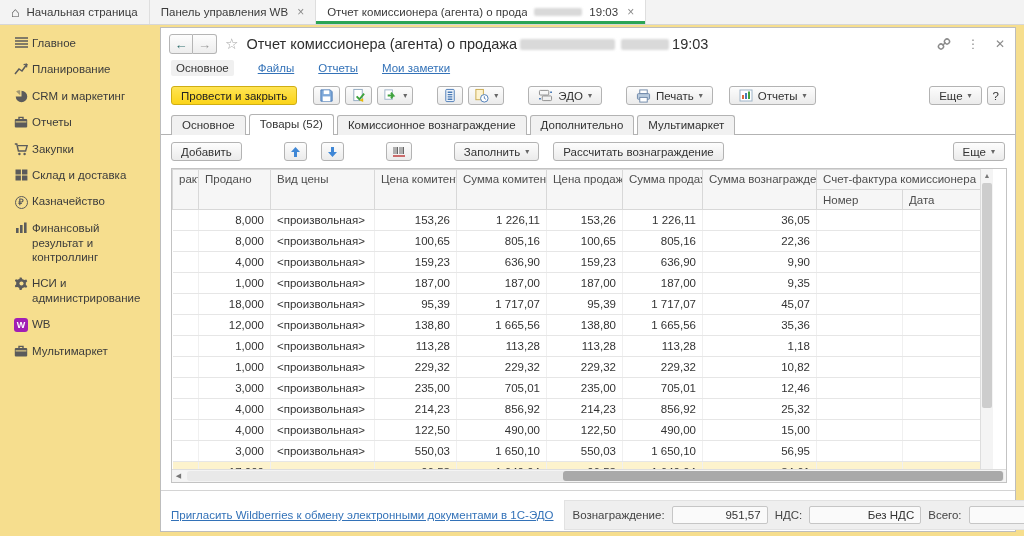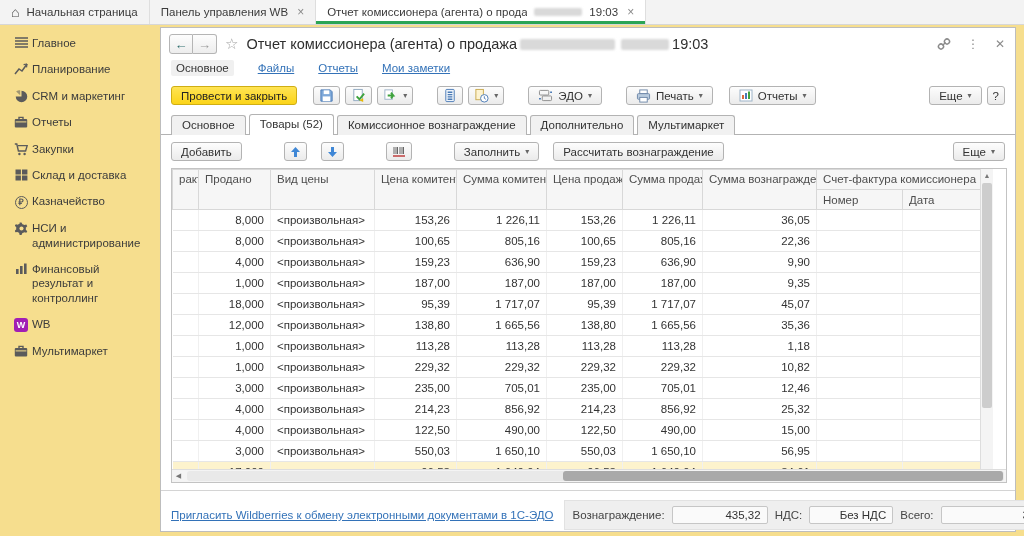--- a/index.html
+++ b/index.html
@@ -90,21 +90,21 @@
   .hscroll .sbtn { position:absolute; left:0; top:0; width:13px; height:12px; text-align:center; font-size:7px; color:#777; line-height:12px; cursor:pointer; }
   .htrack { position:absolute; left:15px; right:2px; top:1px; bottom:1px; background:#e9e9e9; border-radius:3px; }
   .hthumb { position:absolute; left:46%; right:1px; top:0; bottom:0; background:#a9a9a9; border-radius:3px; cursor:pointer; }
   
   .form-footer { margin-top:7px; border-top:1px solid #d4d4d4; display:flex; align-items:center; padding:9px 10px; gap:10px; flex:1; }
   .invite-link { color:#3372b8; text-decoration:underline; cursor:pointer; white-space:nowrap;text-align:right; }
   .totals { margin-left:auto; background:#efefef; border:1px solid #e2e2e2; display:flex; align-items:center;
             gap:7px; padding:5px 8px; }
   .totals .lbl { color:#444; }
   .field { background:#fafafa; border:1px solid #c6c6c6; border-radius:2px; padding:2px 6px; text-align:right; color:#333; }
-  .f-reward { width:96px; } .f-vat { width:84px; } .f-total { width:140px; }
+  .f-reward { width:96px; } .f-vat { width:112px; } .f-total { width:140px; }
   svg { display:block; }
 </style>
 </head>
 <body>
 
 <div class="tabbar">
     <div class="tab">
       <span class="tab-home">⌂</span>
       <span class="tab-label">Начальная страница</span>
     </div>
@@ -177,36 +177,36 @@
         </svg>
       </span>
       <span class="side-label">Склад и доставка</span>
     </div>
     <div class="side-item">
       <span class="side-icon"><span class="rub-badge">₽</span></span>
       <span class="side-label">Казначейство</span>
     </div>
     <div class="side-item">
       <span class="side-icon">
-        <svg width="13" height="13" viewBox="0 0 14 14">
-          <path d="M7 0.5 l1 2 a4.8 4.8 0 0 1 2 .8 l2.2-.6 1 1.8 -1.6 1.6 a4.8 4.8 0 0 1 0 2.2 l1.6 1.6 -1 1.8 -2.2-.6 a4.8 4.8 0 0 1 -2 .8 l-1 2 -2 0 -.6-2.2 a4.8 4.8 0 0 1 -1.7-1 l-2.3.4 -.7-1.8 1.7-1.5 a4.8 4.8 0 0 1 0-2.2 L-0.3 4 1 2.4 l2.2.6 a4.8 4.8 0 0 1 1.8-1 L5 0.5 Z" fill="#5b5b5b"></path>
-          <circle cx="7" cy="7" r="2.2" fill="#f6de8e"></circle>
-        </svg>
-      </span>
-      <span class="side-label">НСИ и администрирование</span>
-    </div>
-    <div class="side-item">
-      <span class="side-icon">
         <svg width="13" height="12" viewBox="0 0 13 12">
           <rect x="1" y="6" width="2.6" height="5" fill="#5b5b5b"></rect>
           <rect x="5" y="3" width="2.6" height="8" fill="#5b5b5b"></rect>
           <rect x="9" y="0.5" width="2.6" height="10.5" fill="#5b5b5b"></rect>
         </svg>
       </span>
       <span class="side-label">Финансовый результат и контроллинг</span>
+    </div>
+    <div class="side-item">
+      <span class="side-icon">
+        <svg width="13" height="13" viewBox="0 0 14 14">
+          <path d="M7 0.5 l1 2 a4.8 4.8 0 0 1 2 .8 l2.2-.6 1 1.8 -1.6 1.6 a4.8 4.8 0 0 1 0 2.2 l1.6 1.6 -1 1.8 -2.2-.6 a4.8 4.8 0 0 1 -2 .8 l-1 2 -2 0 -.6-2.2 a4.8 4.8 0 0 1 -1.7-1 l-2.3.4 -.7-1.8 1.7-1.5 a4.8 4.8 0 0 1 0-2.2 L-0.3 4 1 2.4 l2.2.6 a4.8 4.8 0 0 1 1.8-1 L5 0.5 Z" fill="#5b5b5b"></path>
+          <circle cx="7" cy="7" r="2.2" fill="#f6de8e"></circle>
+        </svg>
+      </span>
+      <span class="side-label">НСИ и администрирование</span>
     </div>
     <div class="side-item">
       <span class="side-icon"><span class="wb-badge">W</span></span>
       <span class="side-label">WB</span>
     </div>
     <div class="side-item">
       <span class="side-icon">
         <svg width="14" height="12" viewBox="0 0 14 12">
           <rect x="0.8" y="3" width="12.4" height="8.4" rx="1" fill="#5b5b5b"></rect>
           <path d="M5 3 V1.4 h4 V3" stroke="#5b5b5b" stroke-width="1.4" fill="none"></path>
@@ -620,21 +620,21 @@
       <div class="htrack">
         <div class="hthumb"></div>
       </div>
     </div>
   </div>
 
   <div class="form-footer">
     <span class="invite-link">Пригласить Wildberries к обмену электронными документами в 1С-ЭДО</span>
     <div class="totals">
       <span class="lbl">Вознаграждение:</span>
-      <span class="field f-reward">435,32</span>
+      <span class="field f-reward">951,57</span>
       <span class="lbl">НДС:</span>
       <span class="field f-vat">Без НДС</span>
       <span class="lbl">Всего:</span>
       <span class="field f-total">35 030,93</span>
 
     </div>
   </div>
 
 </div>
 

